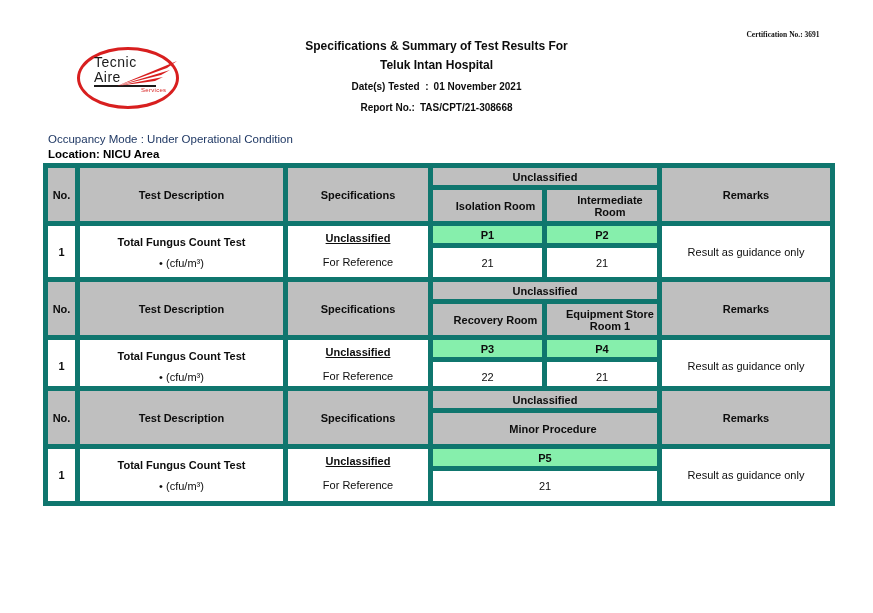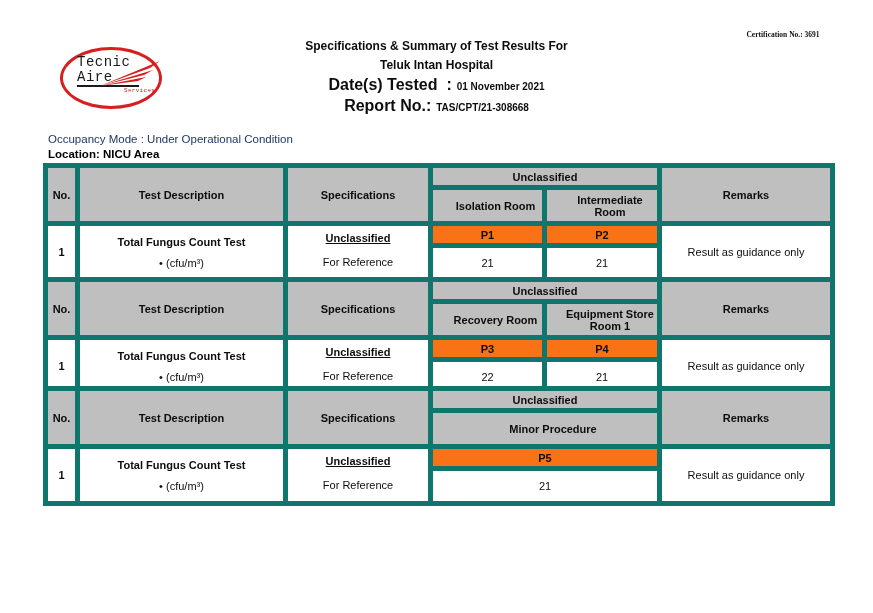--- a/index.html
+++ b/index.html
@@ -1,31 +1,31 @@
 <!DOCTYPE html>
 <html><head>
 <meta charset="utf-8">
 <style>
   html,body{margin:0;padding:0;background:#fff;}
   .page{position:relative;width:873px;height:613px;background:#ffffff;overflow:hidden;
         font-family:"Liberation Sans", sans-serif;color:#0d0d0d;}
 
   
-  .logo-tecnic{position:absolute;left:60px;top:44px;width:112px;height:66px;font-family:Liberation Mono, monospace;}
+  .logo-tecnic{position:absolute;left:77px;top:44px;width:112px;height:66px;}
   .ta-ellipse{position:absolute;left:0;top:3px;width:96px;height:56px;border:3px solid #d81f1f;border-radius:50%;}
   .ta-line1{position:absolute;left:17px;top:10px;font-size:14px;letter-spacing:0.5px;color:#1a1a1a;}
   .ta-line2{position:absolute;left:17px;top:25px;font-size:14px;letter-spacing:0.5px;color:#1a1a1a;}
   .ta-underline{position:absolute;left:17px;top:41px;width:62px;height:2px;background:#1a1a1a;}
   .ta-swoosh{position:absolute;left:40px;top:17px;}
   .ta-services{position:absolute;left:64px;top:43px;font-size:6px;color:#d81f1f;letter-spacing:0.3px;}
 
   
   .title-block{position:absolute;left:0;right:0;top:37px;text-align:center;line-height:19px;}
   .t-line{font-weight:bold;font-size:12px;}
-  .t-label{font-weight:bold;font-size:16px;white-space:pre;}
+  .t-label{font-weight:bold;font-size:10px;white-space:pre;}
   .t-value{font-weight:bold;font-size:10px;margin-left:5px;white-space:pre;}
 
   
   .logo-nebb{position:absolute;left:731px;top:27px;width:104px;text-align:center;}
   .nebb-art{position:relative;width:88px;height:64px;margin:0 auto;}
   .nebb-letters{position:absolute;left:0;right:0;top:15px;display:flex;justify-content:space-between;
                 padding:0 1px;font-weight:bold;font-size:27px;line-height:27px;color:#00cc14;letter-spacing:-1px;}
   .nebb-cert{margin-top:3px;font-family:"Liberation Serif", serif;font-weight:bold;font-size:7.5px;color:#111;}
 
   
@@ -34,21 +34,21 @@
 
   
   .tbl{position:absolute;left:43px;width:787px;border-collapse:collapse;table-layout:fixed;
        border:2px solid #262626;}
   .tbl th,.tbl td{border:5px solid #0f766e;padding:0;text-align:center;vertical-align:middle;
        font-size:11px;color:#0d0d0d;overflow:hidden;}
   .hdr{background:#BFBFBF;font-weight:bold;}
   tr.band th{height:17px;}
   tr.rooms th{height:31px;padding-left:16px;}
   tr.vrow td{height:30px;}
-  .pcell{background:#f97316;font-weight:bold;height:17px;}
+  .pcell{background:#86efac;font-weight:bold;height:17px;}
   .no{vertical-align:top;font-weight:bold;padding-top:3px;}
   .desc{vertical-align:top;text-align:left;padding:3px 5px;}
   .desc-name{font-weight:bold;}
   .desc-unit{margin-top:9px;font-weight:normal;}
   .spec{vertical-align:top;}
   .spec-top{height:19px;display:flex;align-items:center;justify-content:center;
             font-weight:bold;text-decoration:underline;}
   .spec-bot{height:29px;display:flex;align-items:center;justify-content:center;}
 </style>
 </head>

